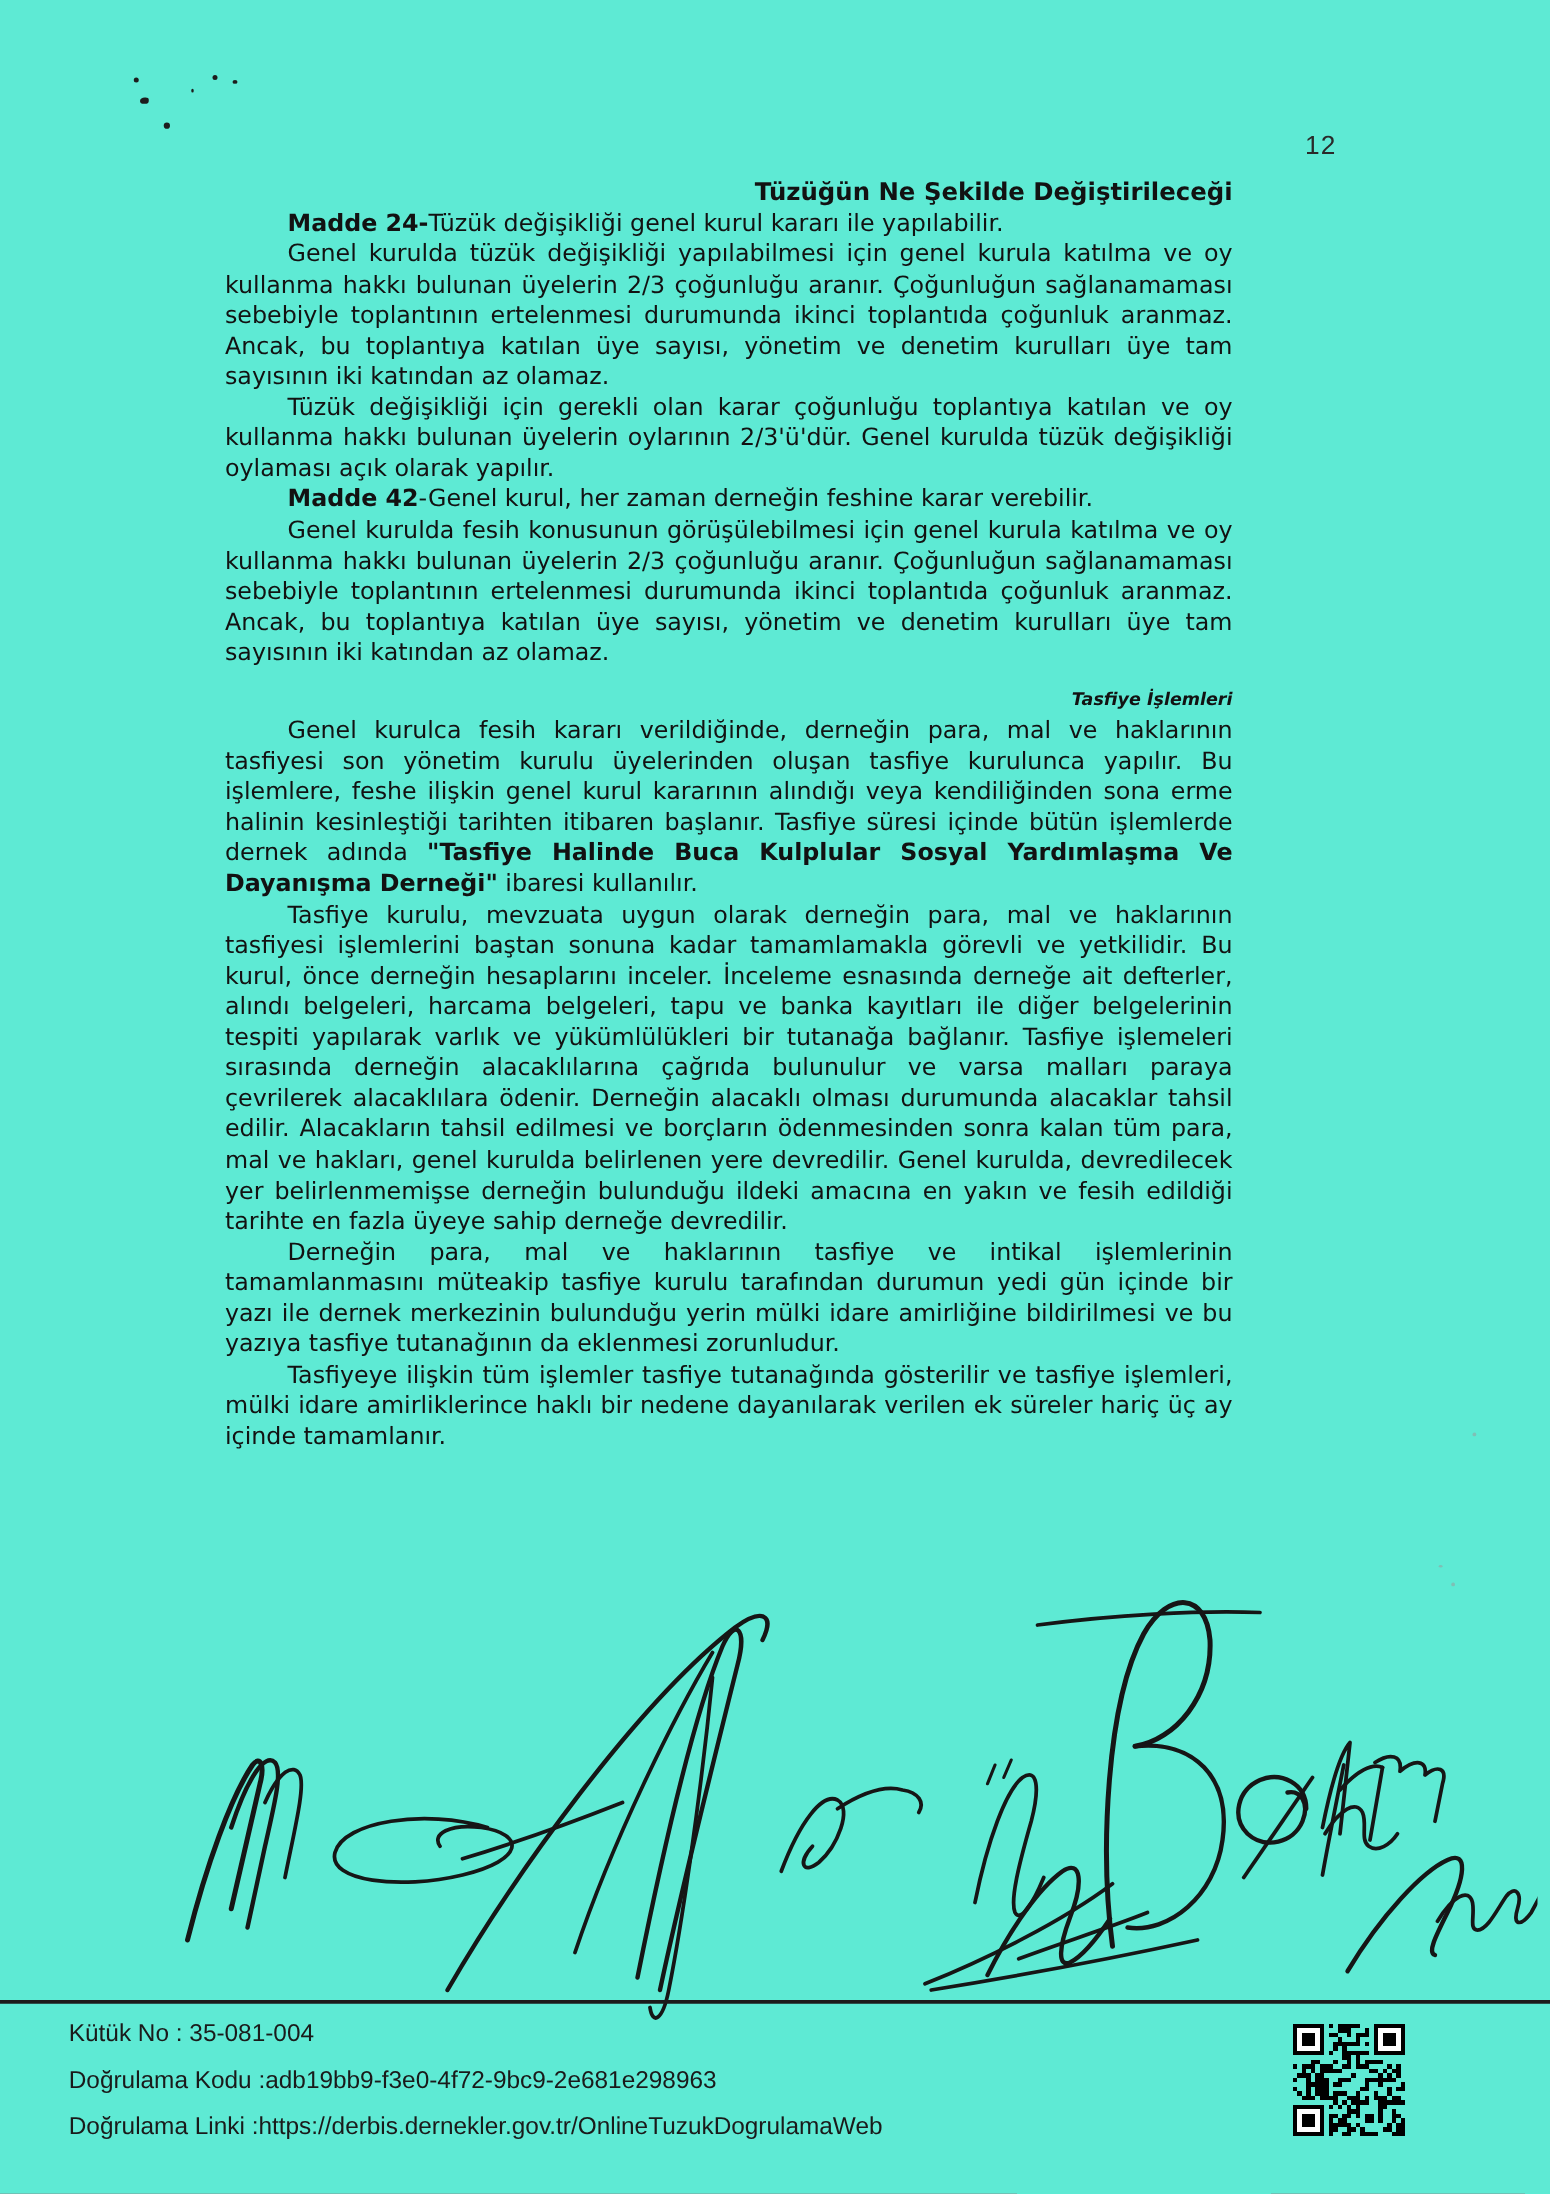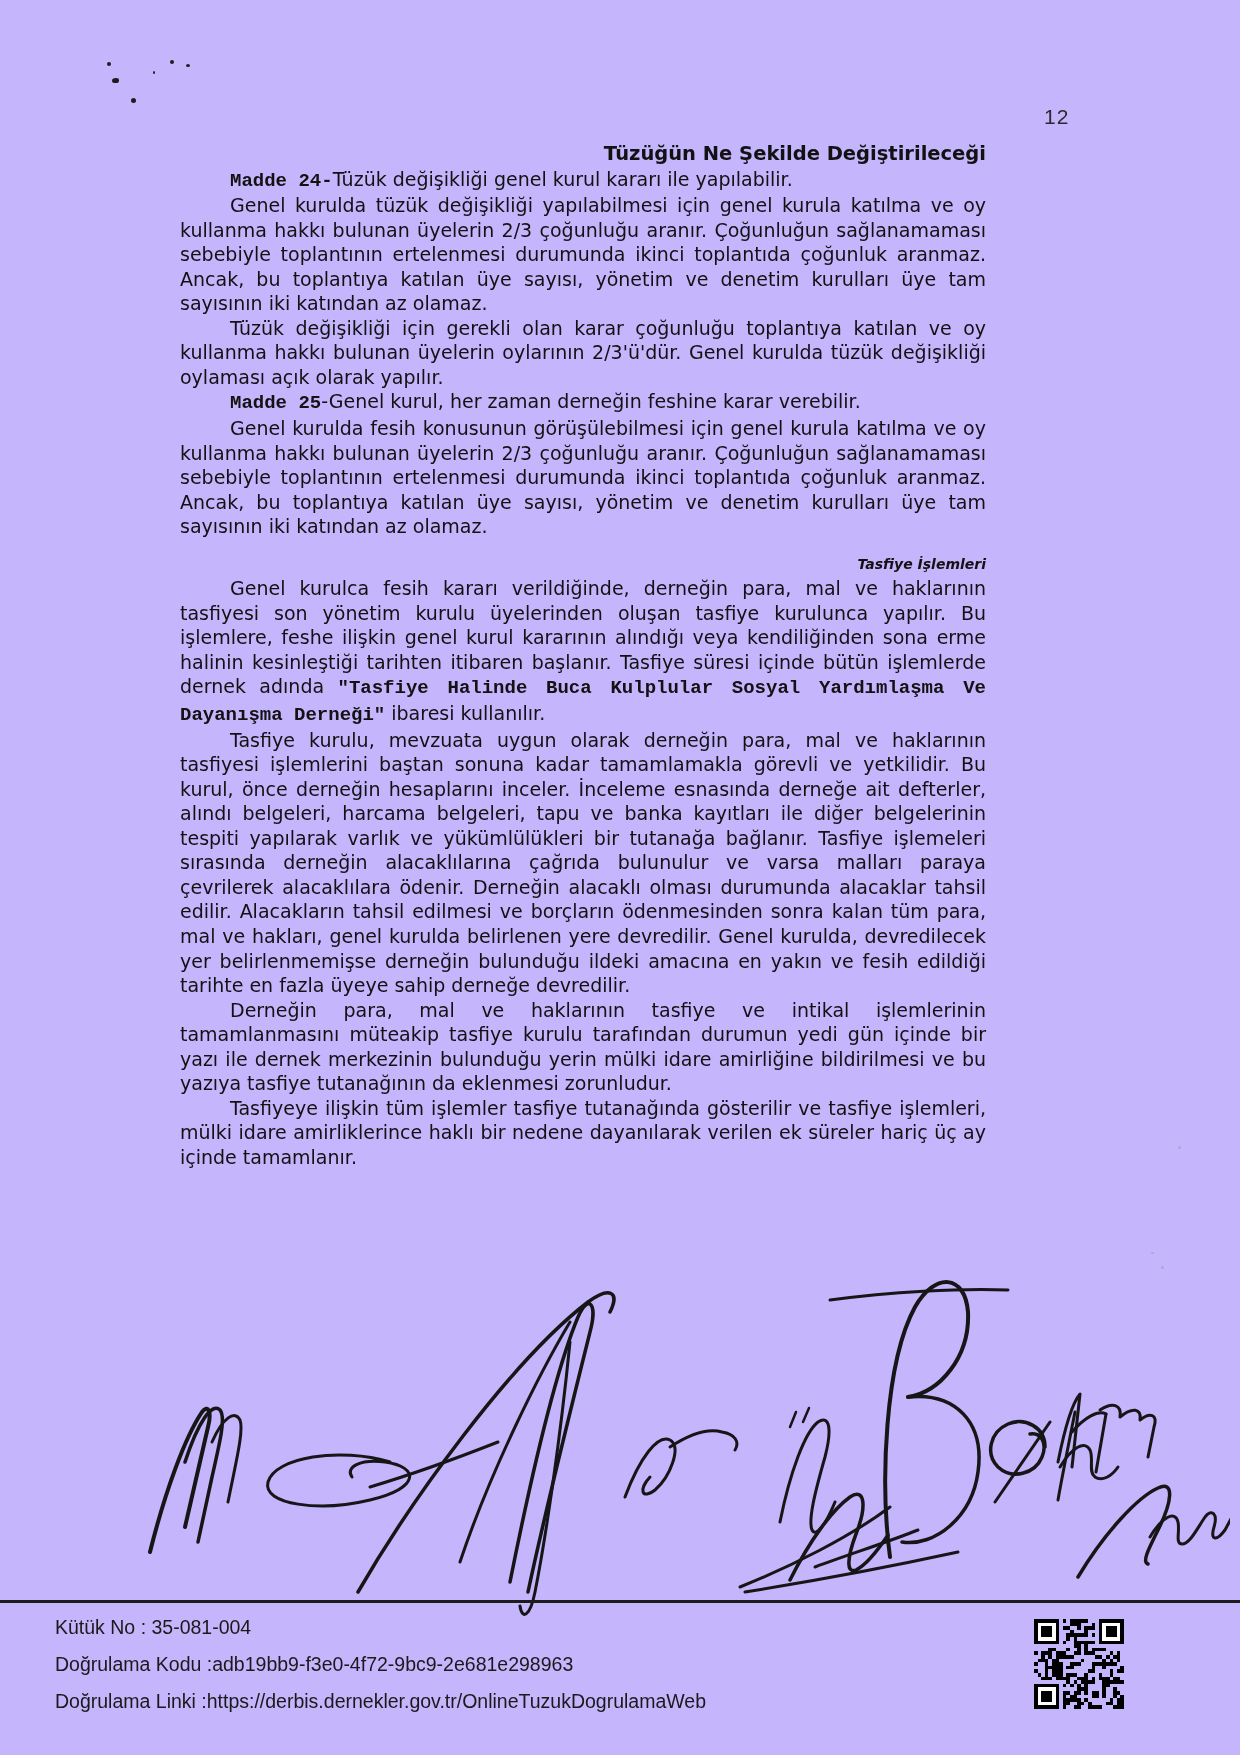--- a/index.html
+++ b/index.html
@@ -1,20 +1,20 @@
 <!DOCTYPE html>
 <html lang="tr"><head>
 <meta charset="utf-8">
 <style>
   html,body{margin:0;padding:0;background:#888;}
   .page{
     position:relative;
     width:1240px;height:1755px;
     margin:0 auto;
-    background:#c4b5fd;
+    background:#5eead4;
     font-family:"DejaVu Sans",sans-serif;
     color:#121212;
     overflow:hidden;
   }
   .page-number{
     position:absolute;top:105px;left:1044px;
     font-family:"Liberation Sans",sans-serif;
     font-size:21px;color:#2a2a2a;letter-spacing:1px;
   }
   .speck{position:absolute;background:#1d1d1d;border-radius:50%;}
@@ -22,21 +22,21 @@
     position:absolute;left:180px;top:142px;width:806px;
     font-size:19px;line-height:24.55px;text-align:justify;
   }
   .text-col p{margin:0;text-indent:50px;}
   .doc-heading{
     font-weight:bold;font-size:19.5px;
     margin:0 0 0 50px;text-align:right;
   }
   .doc-heading.spaced{margin-top:14px;word-spacing:6px;}
   .doc-heading.italic{margin-top:13px;font-style:italic;font-size:14px;}
-  .bold{font-weight:bold;font-family:Liberation Mono, monospace;}
+  .bold{font-weight:bold;}
   .sig-layer{position:absolute;left:90px;top:1262px;width:1140px;height:400px;z-index:1;pointer-events:none;}
   .sig-layer path{fill:none;stroke:#161616;stroke-linecap:round;stroke-linejoin:round;}
   .footer{
     position:absolute;left:0;top:1600px;width:1190px;z-index:2;
     border-top:3px solid #1c1c1c;
     background:transparent;
     font-family:"Liberation Sans",sans-serif;
     font-size:19.5px;color:#1a1a1a;
     padding:6px 0 0 55px;
   }
@@ -62,21 +62,21 @@
   </div>
 
   <div class="page-number">12</div>
 
   <div class="text-col">
     <div class="doc-heading">Tüzüğün Ne Şekilde Değiştirileceği</div>
     <p><span class="bold">Madde 24-</span><span>Tüzük değişikliği genel kurul kararı ile yapılabilir.</span></p>
     <p>Genel kurulda tüzük değişikliği yapılabilmesi için genel kurula katılma ve oy kullanma hakkı bulunan üyelerin 2/3 çoğunluğu aranır. Çoğunluğun sağlanamaması sebebiyle toplantının ertelenmesi durumunda ikinci toplantıda çoğunluk aranmaz. Ancak, bu toplantıya katılan üye sayısı, yönetim ve denetim kurulları üye tam sayısının iki katından az olamaz.</p>
     <p>Tüzük değişikliği için gerekli olan karar çoğunluğu toplantıya katılan ve oy kullanma hakkı bulunan üyelerin oylarının 2/3'ü'dür. Genel kurulda tüzük değişikliği oylaması açık olarak yapılır.</p>
 
-    <p><span class="bold">Madde 25</span><span>-Genel kurul, her zaman derneğin feshine karar verebilir.</span></p>
+    <p><span class="bold">Madde 42</span><span>-Genel kurul, her zaman derneğin feshine karar verebilir.</span></p>
     <p>Genel kurulda fesih konusunun görüşülebilmesi için genel kurula katılma ve oy kullanma hakkı bulunan üyelerin 2/3 çoğunluğu aranır. Çoğunluğun sağlanamaması sebebiyle toplantının ertelenmesi durumunda ikinci toplantıda çoğunluk aranmaz. Ancak, bu toplantıya katılan üye sayısı, yönetim ve denetim kurulları üye tam sayısının iki katından az olamaz.</p>
 
     <div class="doc-heading italic">Tasfiye İşlemleri</div>
     <p><span>Genel kurulca fesih kararı verildiğinde, derneğin para, mal ve haklarının tasfiyesi son yönetim kurulu üyelerinden oluşan tasfiye kurulunca yapılır. Bu işlemlere, feshe ilişkin genel kurul kararının alındığı veya kendiliğinden sona erme halinin kesinleştiği tarihten itibaren başlanır. Tasfiye süresi içinde bütün işlemlerde dernek adında </span><span class="bold">"Tasfiye Halinde Buca Kulplular Sosyal Yardımlaşma Ve Dayanışma Derneği"</span><span> ibaresi kullanılır.</span></p>
     <p>Tasfiye kurulu, mevzuata uygun olarak derneğin para, mal ve haklarının tasfiyesi işlemlerini baştan sonuna kadar tamamlamakla görevli ve yetkilidir. Bu kurul, önce derneğin hesaplarını inceler. İnceleme esnasında derneğe ait defterler, alındı belgeleri, harcama belgeleri, tapu ve banka kayıtları ile diğer belgelerinin tespiti yapılarak varlık ve yükümlülükleri bir tutanağa bağlanır. Tasfiye işlemeleri sırasında derneğin alacaklılarına çağrıda bulunulur ve varsa malları paraya çevrilerek alacaklılara ödenir. Derneğin alacaklı olması durumunda alacaklar tahsil edilir. Alacakların tahsil edilmesi ve borçların ödenmesinden sonra kalan tüm para, mal ve hakları, genel kurulda belirlenen yere devredilir. Genel kurulda, devredilecek yer belirlenmemişse derneğin bulunduğu ildeki amacına en yakın ve fesih edildiği tarihte en fazla üyeye sahip derneğe devredilir.</p>
     <p>Derneğin para, mal ve haklarının tasfiye ve intikal işlemlerinin tamamlanmasını müteakip tasfiye kurulu tarafından durumun yedi gün içinde bir yazı ile dernek merkezinin bulunduğu yerin mülki idare amirliğine bildirilmesi ve bu yazıya tasfiye tutanağının da eklenmesi zorunludur.</p>
     <p>Tasfiyeye ilişkin tüm işlemler tasfiye tutanağında gösterilir ve tasfiye işlemleri, mülki idare amirliklerince haklı bir nedene dayanılarak verilen ek süreler hariç üç ay içinde tamamlanır.</p>
   </div>
 
   <svg class="sig-layer" viewBox="0 0 1140 400">

